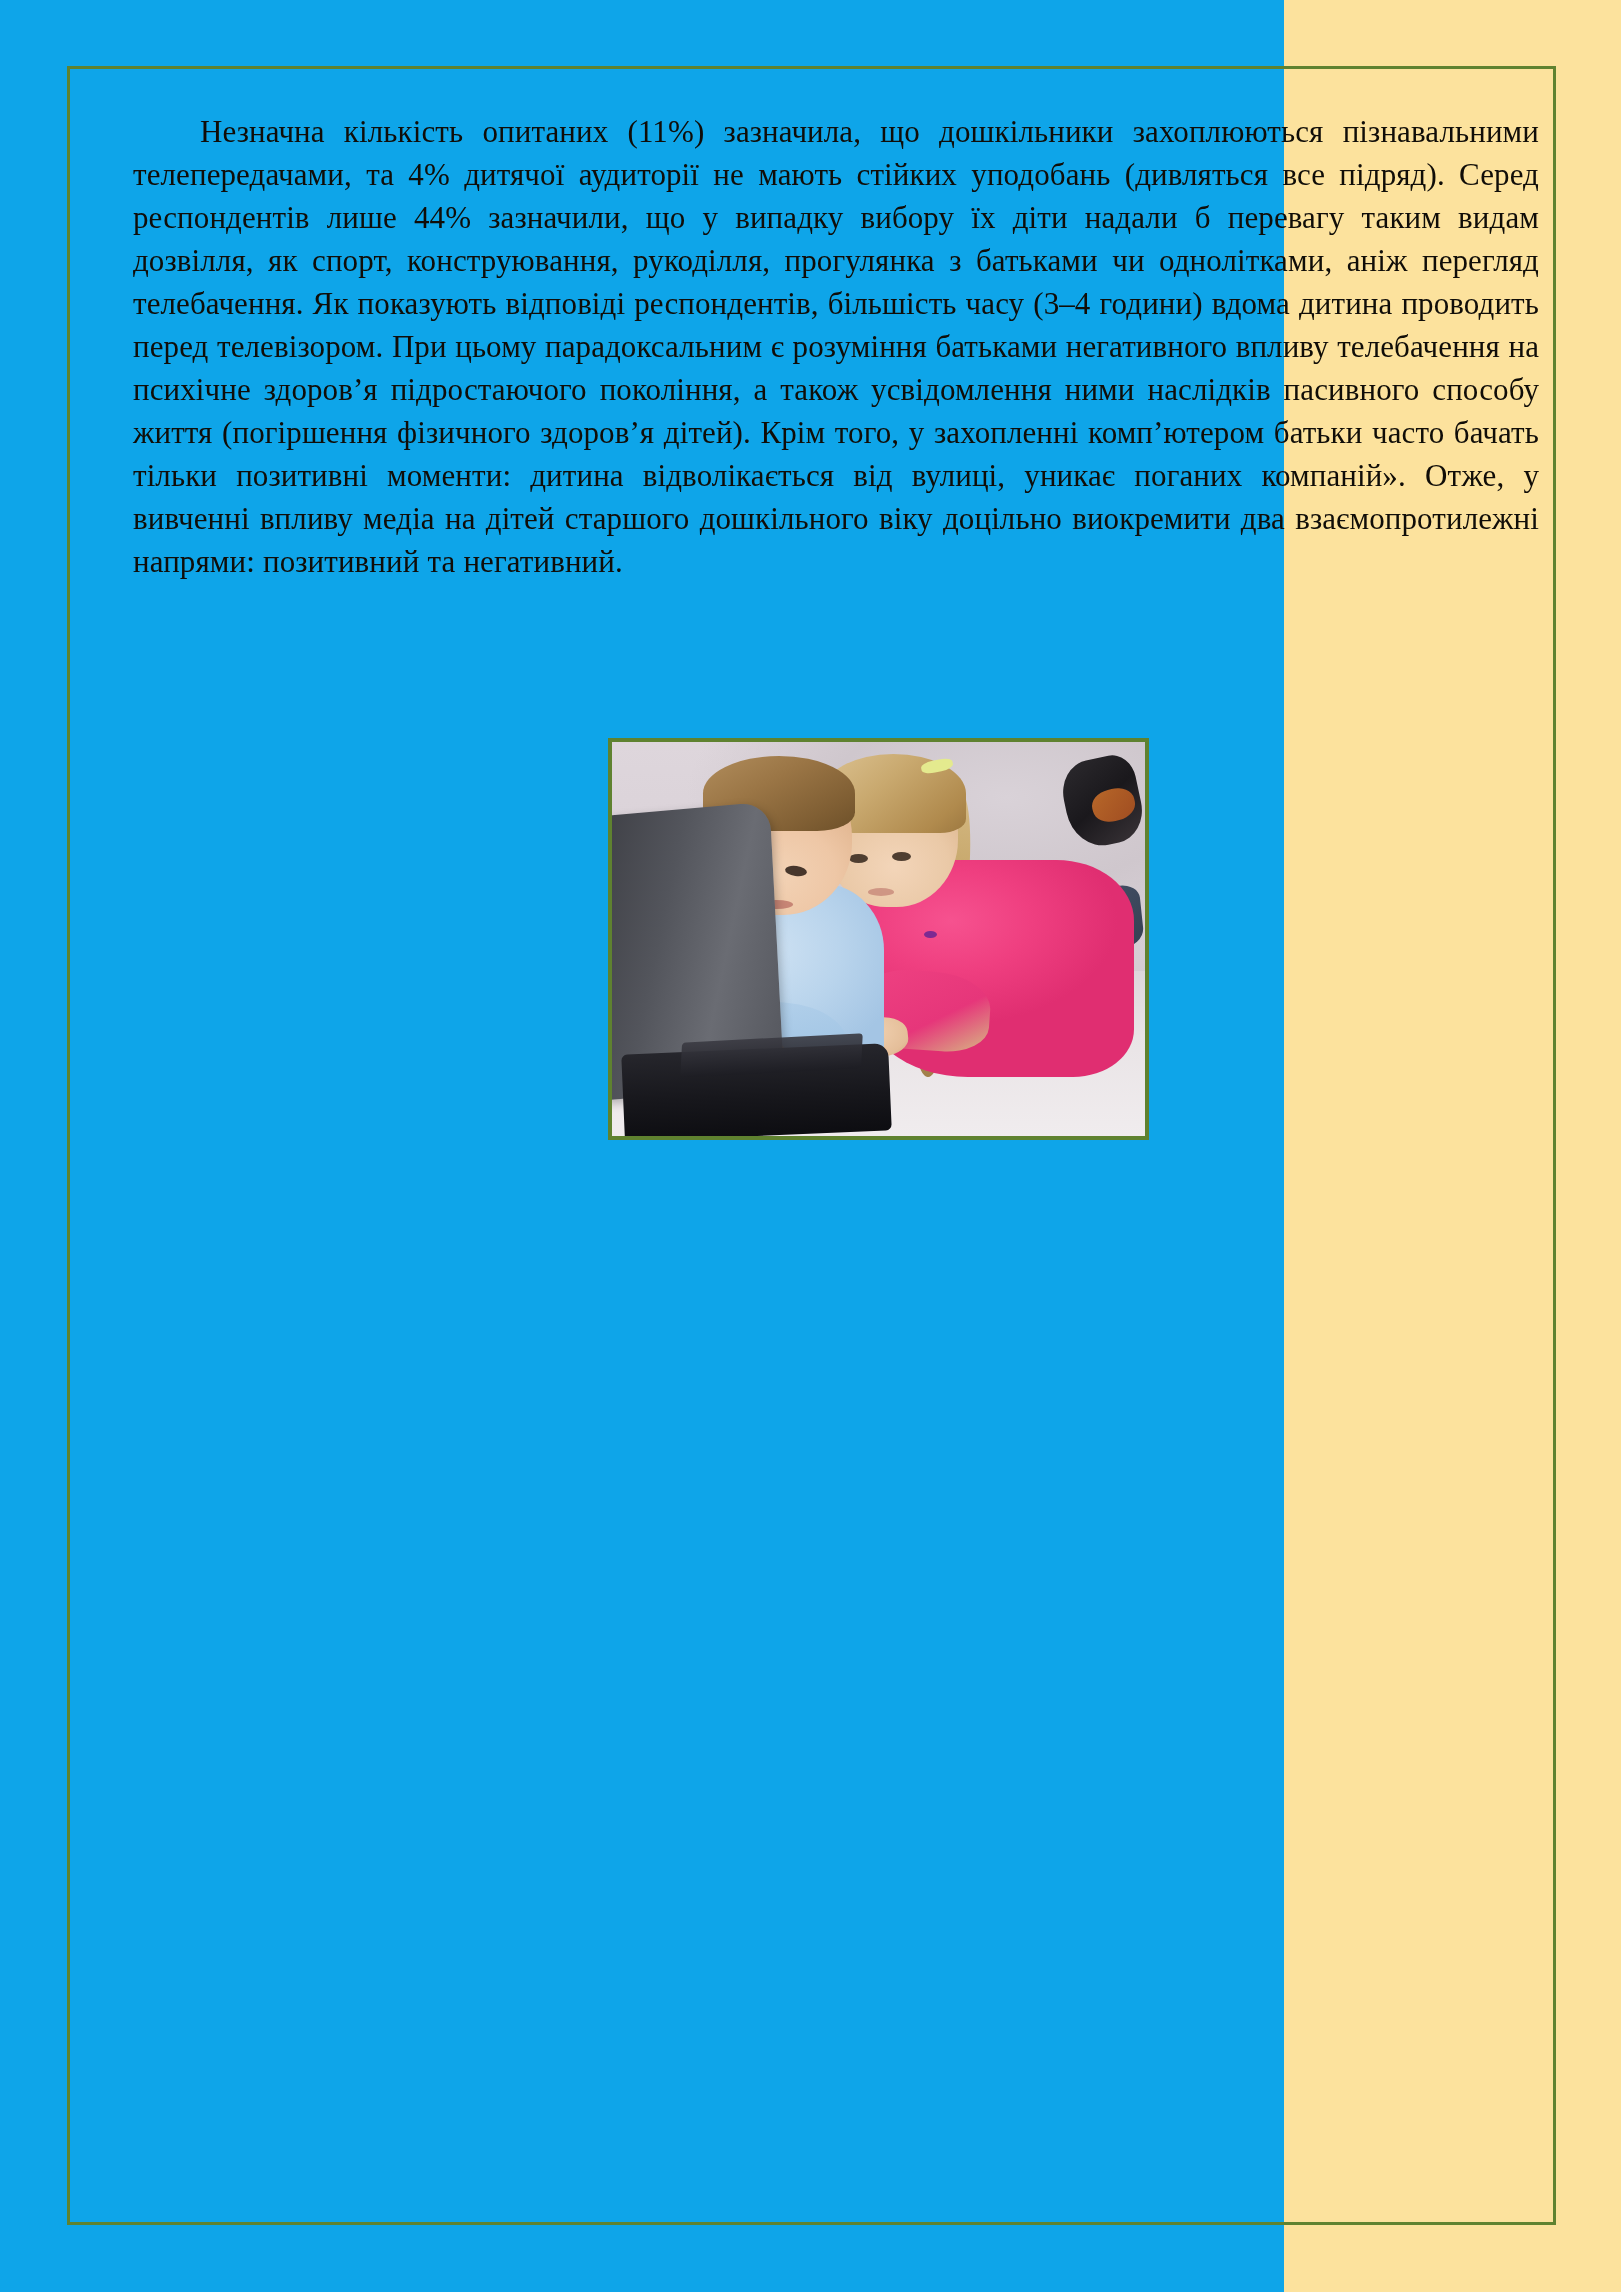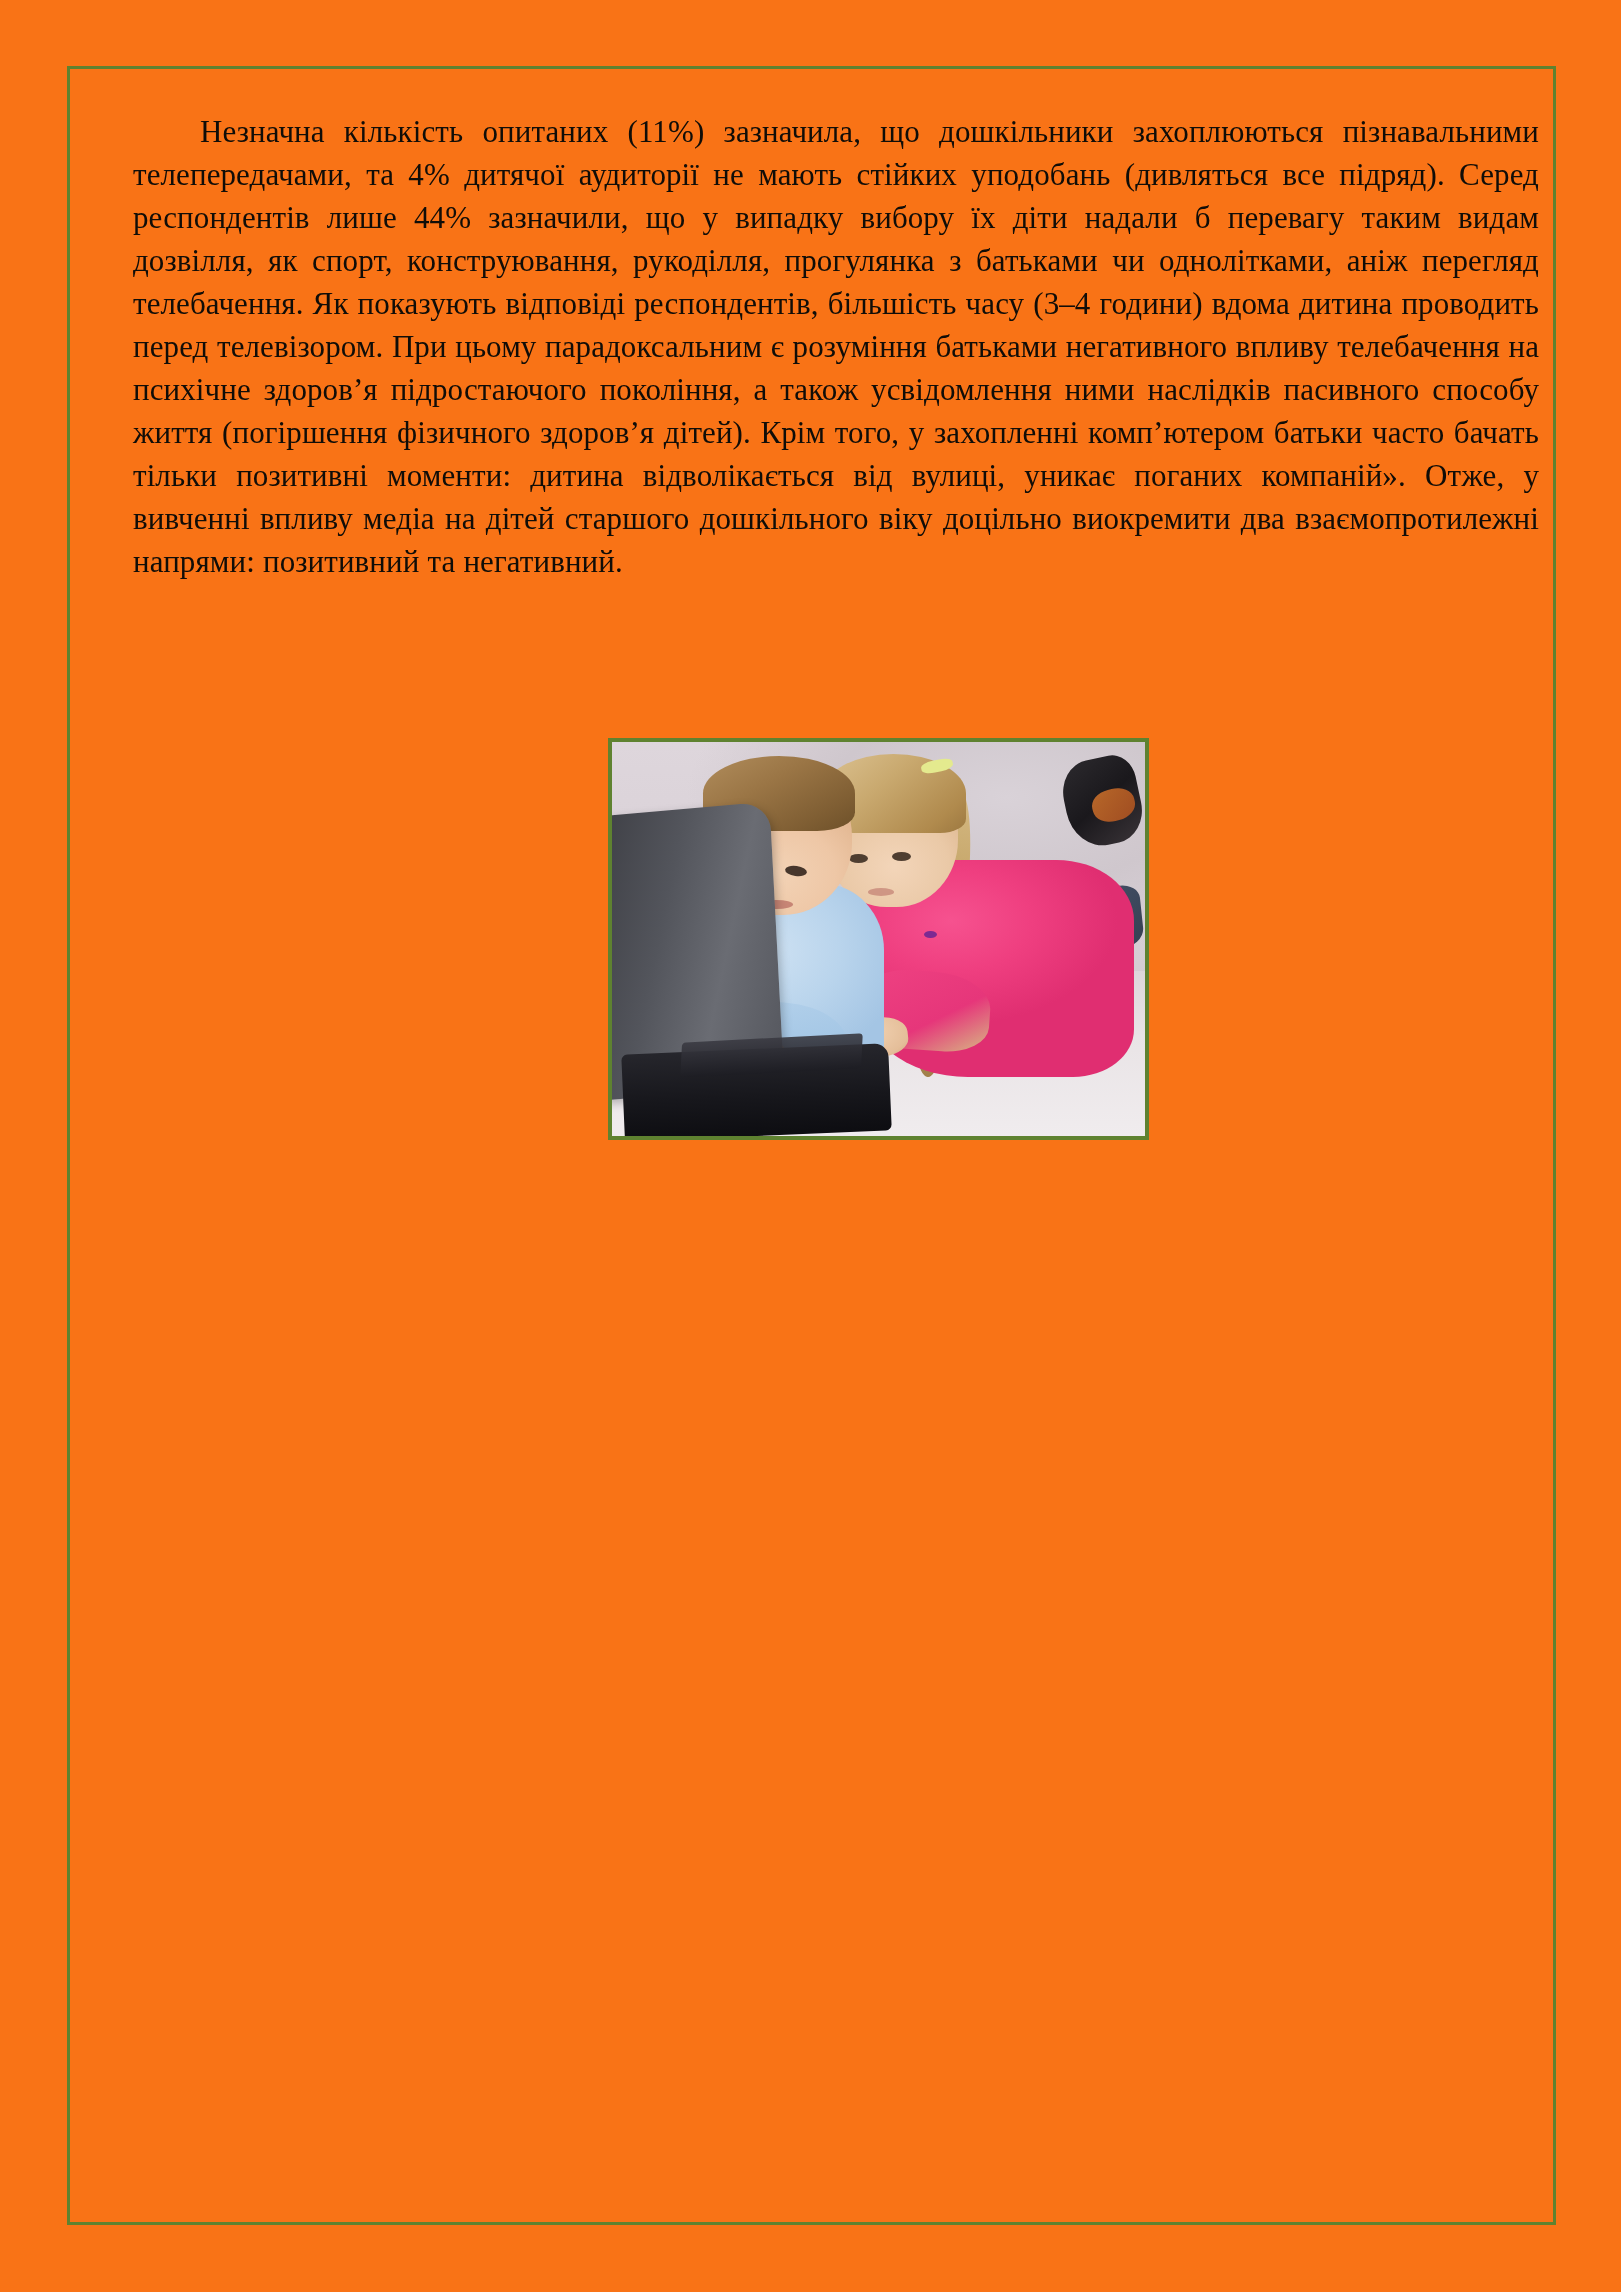--- a/index.html
+++ b/index.html
@@ -9,23 +9,23 @@
   body {
     width: 1621px;
     height: 2293px;
     background: #fce29d;
     font-family: "Liberation Serif", "DejaVu Serif", serif;
     overflow: hidden;
   }
 
   .page {
     position: relative;
-    width: 1621px;
+    width: 1284px;
     height: 2293px;
-    background: #f97316;
+    background: #0ea5e9;
     box-sizing: border-box;
   }
 
   .page-border {
     position: absolute;
     left: 67px;
     top: 66px;
     width: 1489px;
     height: 2159px;
     border: 3.9px solid #5f8230;

